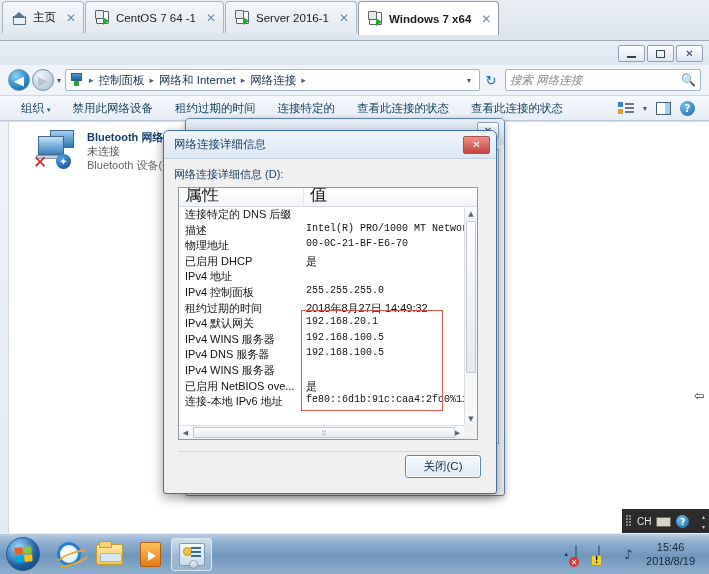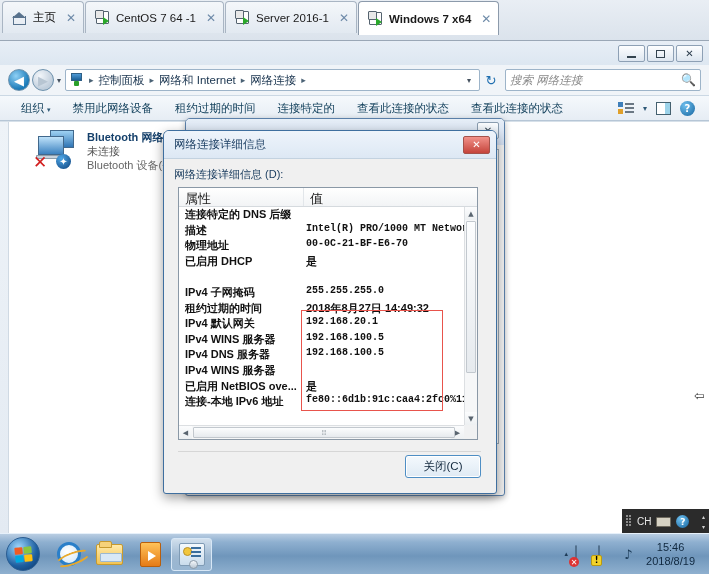--- a/index.html
+++ b/index.html
@@ -268,28 +268,27 @@
     white-space: nowrap;
   }
   .lstwrap {
     position: absolute; left: 14px; top: 28px; width: 300px; height: 253px;
     background: #ffffff; border: 1px solid #8a98a6;
     overflow: hidden;
   }
   .lsthdr {
     position: absolute; left: 0; top: 0; right: 0; height: 19px;
     background: linear-gradient(#ffffff, #f2f4f6);
-    border-bottom: 1px solid #d5dade; display: flex; font-size: 13px; color: #1a1a1a;
+    border-bottom: 1px solid #d5dade; display: flex; font-size: 17px; color: #1a1a1a; align-items: flex-end;
   }
   .lsthdr .hc1 { width: 125px; padding: 2px 0 0 6px; border-right: 1px solid #e2e6ea; }
   .lsthdr .hc2 { flex: 1; padding: 2px 0 0 6px; }
   .lstrows {
     position: absolute; left: 0; top: 19px; right: 13px; bottom: 14px;
     overflow: hidden;
-    font-weight: bold;
   }
   .row { display: flex; height: 15.6px; font-size: 11px; color: #111; }
   .row .c1 {
     width: 123px; padding-left: 6px; white-space: nowrap; overflow: hidden;
     font-family: "Liberation Sans", sans-serif;
   }
   .row .c2 {
     flex: 1; padding-left: 4px; white-space: nowrap; overflow: hidden;
     font-family: "Liberation Mono", "DejaVu Sans Mono", monospace; font-size: 10px;
   }
@@ -622,23 +621,24 @@
             </div>
           <div class="row">
               <span class="c1">物理地址</span>
               <span class="c2">00-0C-21-BF-E6-70</span>
             </div>
           <div class="row">
               <span class="c1">已启用 DHCP</span>
               <span class="c2 cjk">是</span>
             </div>
           <div class="row">
-            </div>
-          <div class="row">
-              <span class="c1">IPv4 子网掩码</span>
+              <span class="c1">IPv4 地址</span>
+            </div>
+          <div class="row">
+              <span class="c1">IPv4 控制面板</span>
               <span class="c2">255.255.255.0</span>
             </div>
           <div class="row">
               <span class="c1">租约过期的时间</span>
               <span class="c2 cjk">2018年8月27日  14:49:32</span>
             </div>
           <div class="row">
               <span class="c1">IPv4 默认网关</span>
               <span class="c2">192.168.20.1</span>
             </div>

